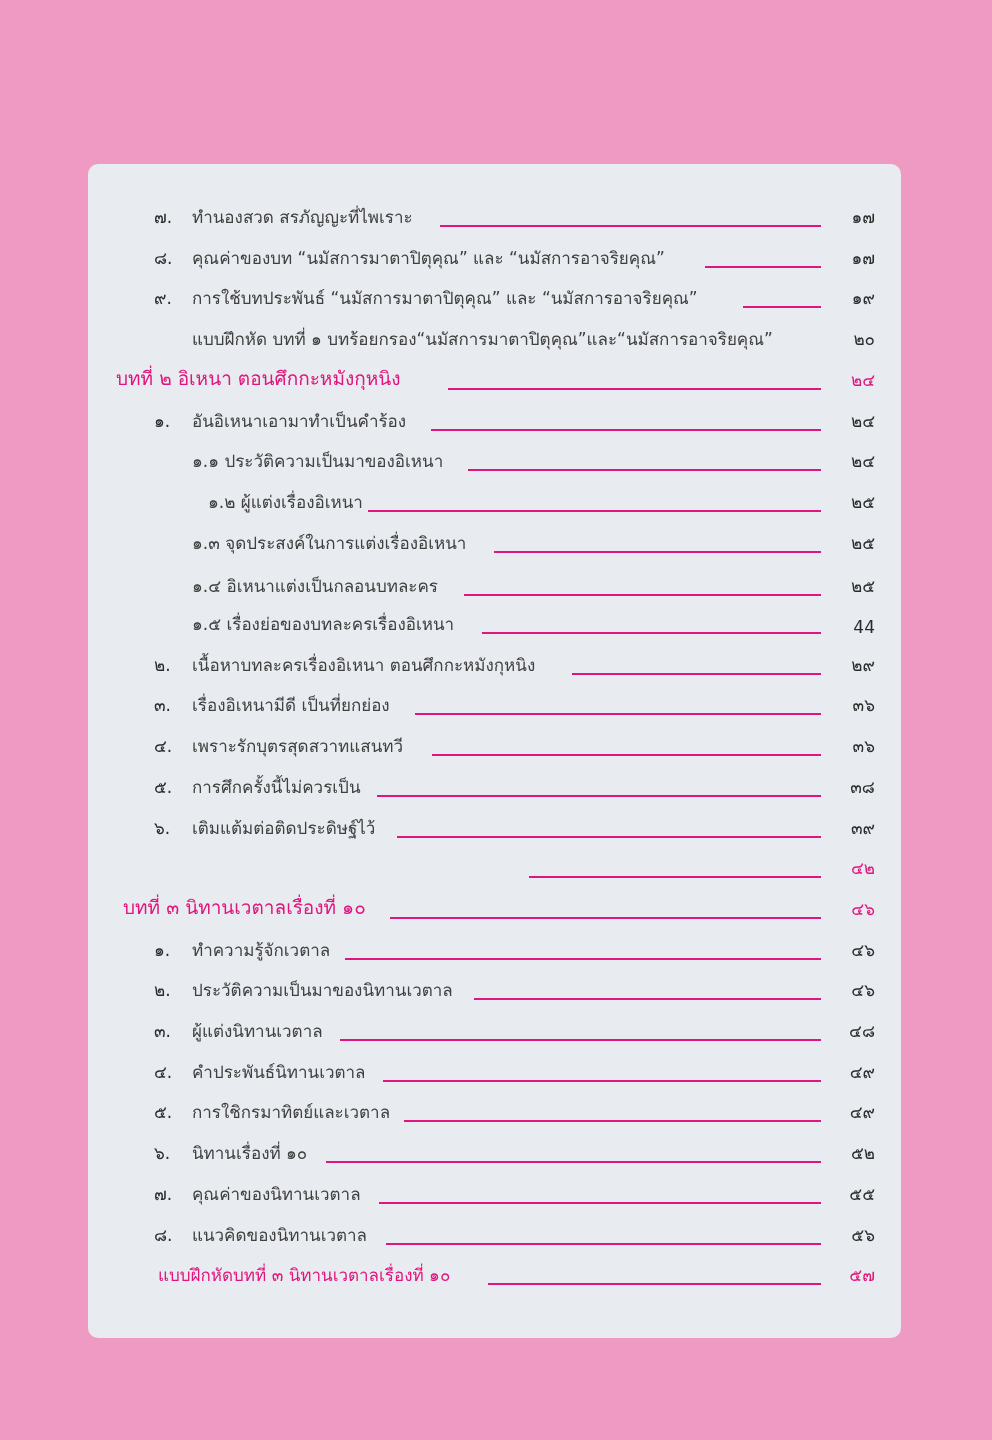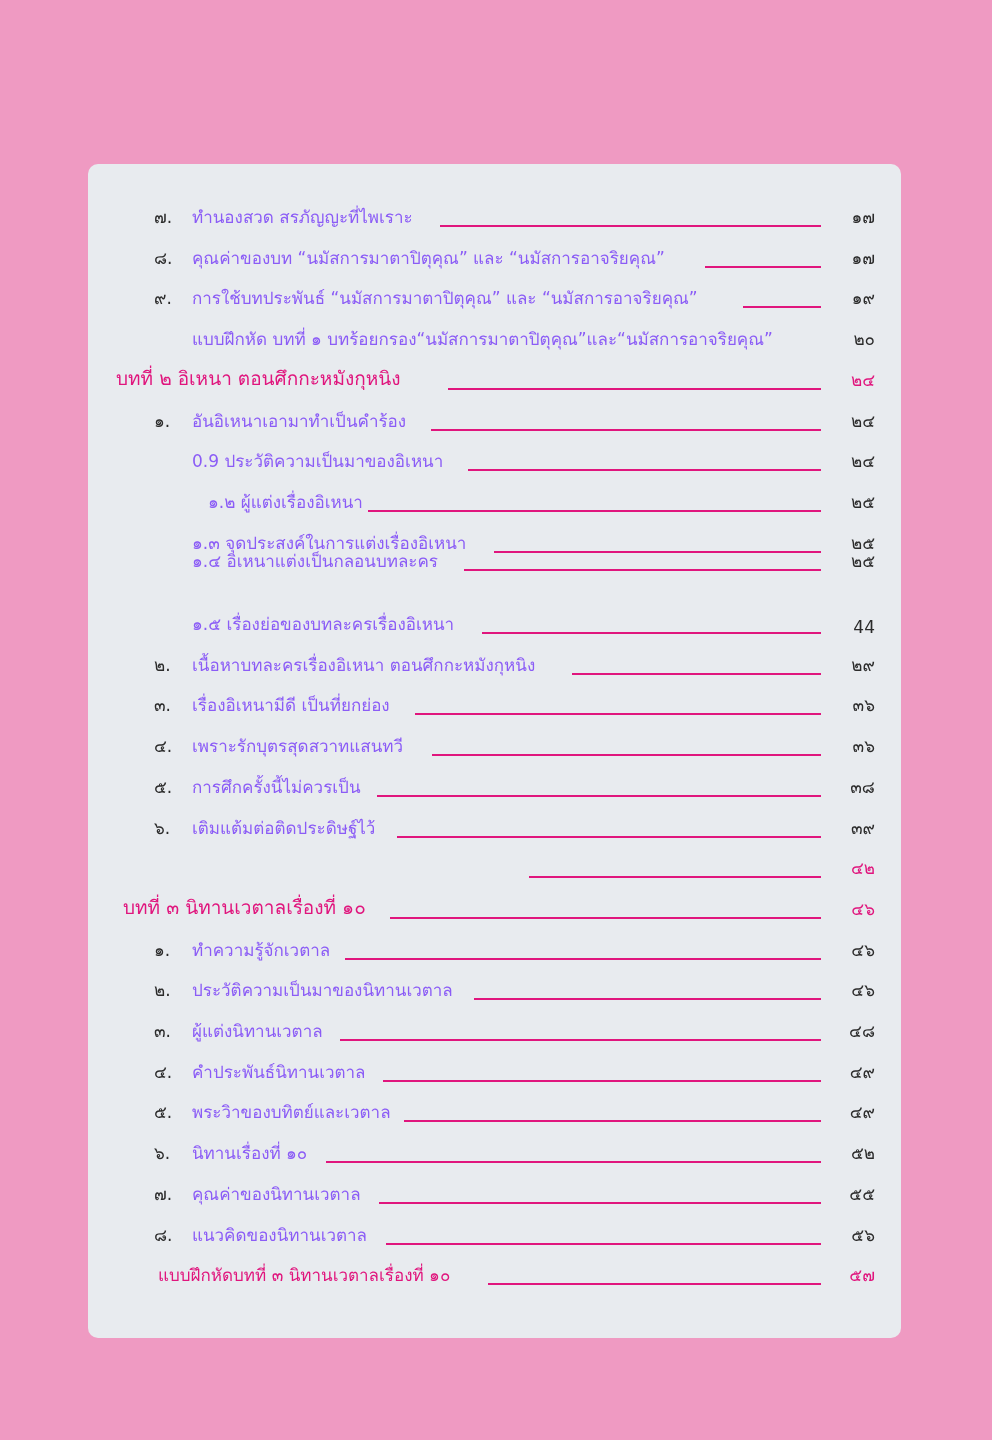--- a/index.html
+++ b/index.html
@@ -28,21 +28,21 @@
       position: absolute;
       left: 66px;
       bottom: 4px;
       font-size: 17px;
       color: #2b2b2b;
     }
     .label {
       position: absolute;
       bottom: 4px;
       font-size: 17px;
-      color: #8b5cf6;
+      color: #404040;
       white-space: nowrap;
     }
     .leader {
       position: absolute;
       bottom: 7px;
       right: 80px;
       height: 2px;
       background: #e0157d;
     }
     .page {
@@ -87,35 +87,35 @@
       <span class="leader" style="left: 360px;"></span>
       <span class="page">๒๔</span>
     </div>
     <div class="row item" style="top: 243.5px;">
       <span class="num">๑.</span>
       <span class="label" style="left: 104px;">อันอิเหนาเอามาทำเป็นคำร้อง</span>
       <span class="leader" style="left: 343px;"></span>
       <span class="page">๒๔</span>
     </div>
     <div class="row sub" style="top: 284.2px;">
-      <span class="label" style="left: 104px;">0.9 ประวัติความเป็นมาของอิเหนา</span>
+      <span class="label" style="left: 104px;">๑.๑ ประวัติความเป็นมาของอิเหนา</span>
       <span class="leader" style="left: 380px;"></span>
       <span class="page">๒๔</span>
     </div>
     <div class="row sub" style="top: 324.9px;">
       <span class="label" style="left: 120px;">๑.๒ ผู้แต่งเรื่องอิเหนา</span>
       <span class="leader" style="left: 280px;"></span>
       <span class="page">๒๕</span>
     </div>
     <div class="row sub" style="top: 365.6px;">
       <span class="label" style="left: 104px;">๑.๓ จุดประสงค์ในการแต่งเรื่องอิเหนา</span>
       <span class="leader" style="left: 406px;"></span>
       <span class="page">๒๕</span>
     </div>
-    <div class="row sub" style="top: 384px;">
+    <div class="row sub" style="top: 409px;">
       <span class="label" style="left: 104px;">๑.๔ อิเหนาแต่งเป็นกลอนบทละคร</span>
       <span class="leader" style="left: 376px;"></span>
       <span class="page">๒๕</span>
     </div>
     <div class="row sub" style="top: 447px;">
       <span class="label" style="left: 104px;">๑.๕ เรื่องย่อของบทละครเรื่องอิเหนา</span>
       <span class="leader" style="left: 394px;"></span>
       <span class="page">44</span>
     </div>
     <div class="row item" style="top: 487.7px;">
@@ -176,21 +176,21 @@
       <span class="page">๔๘</span>
     </div>
     <div class="row item" style="top: 894.7px;">
       <span class="num">๔.</span>
       <span class="label" style="left: 104px;">คำประพันธ์นิทานเวตาล</span>
       <span class="leader" style="left: 295px;"></span>
       <span class="page">๔๙</span>
     </div>
     <div class="row item" style="top: 935.4px;">
       <span class="num">๕.</span>
-      <span class="label" style="left: 104px;">พระวิาของบทิตย์และเวตาล</span>
+      <span class="label" style="left: 104px;">การใชิกรมาทิตย์และเวตาล</span>
       <span class="leader" style="left: 316px;"></span>
       <span class="page">๔๙</span>
     </div>
     <div class="row item" style="top: 976.1px;">
       <span class="num">๖.</span>
       <span class="label" style="left: 104px;">นิทานเรื่องที่ ๑๐</span>
       <span class="leader" style="left: 238px;"></span>
       <span class="page">๕๒</span>
     </div>
     <div class="row item" style="top: 1016.8px;">

